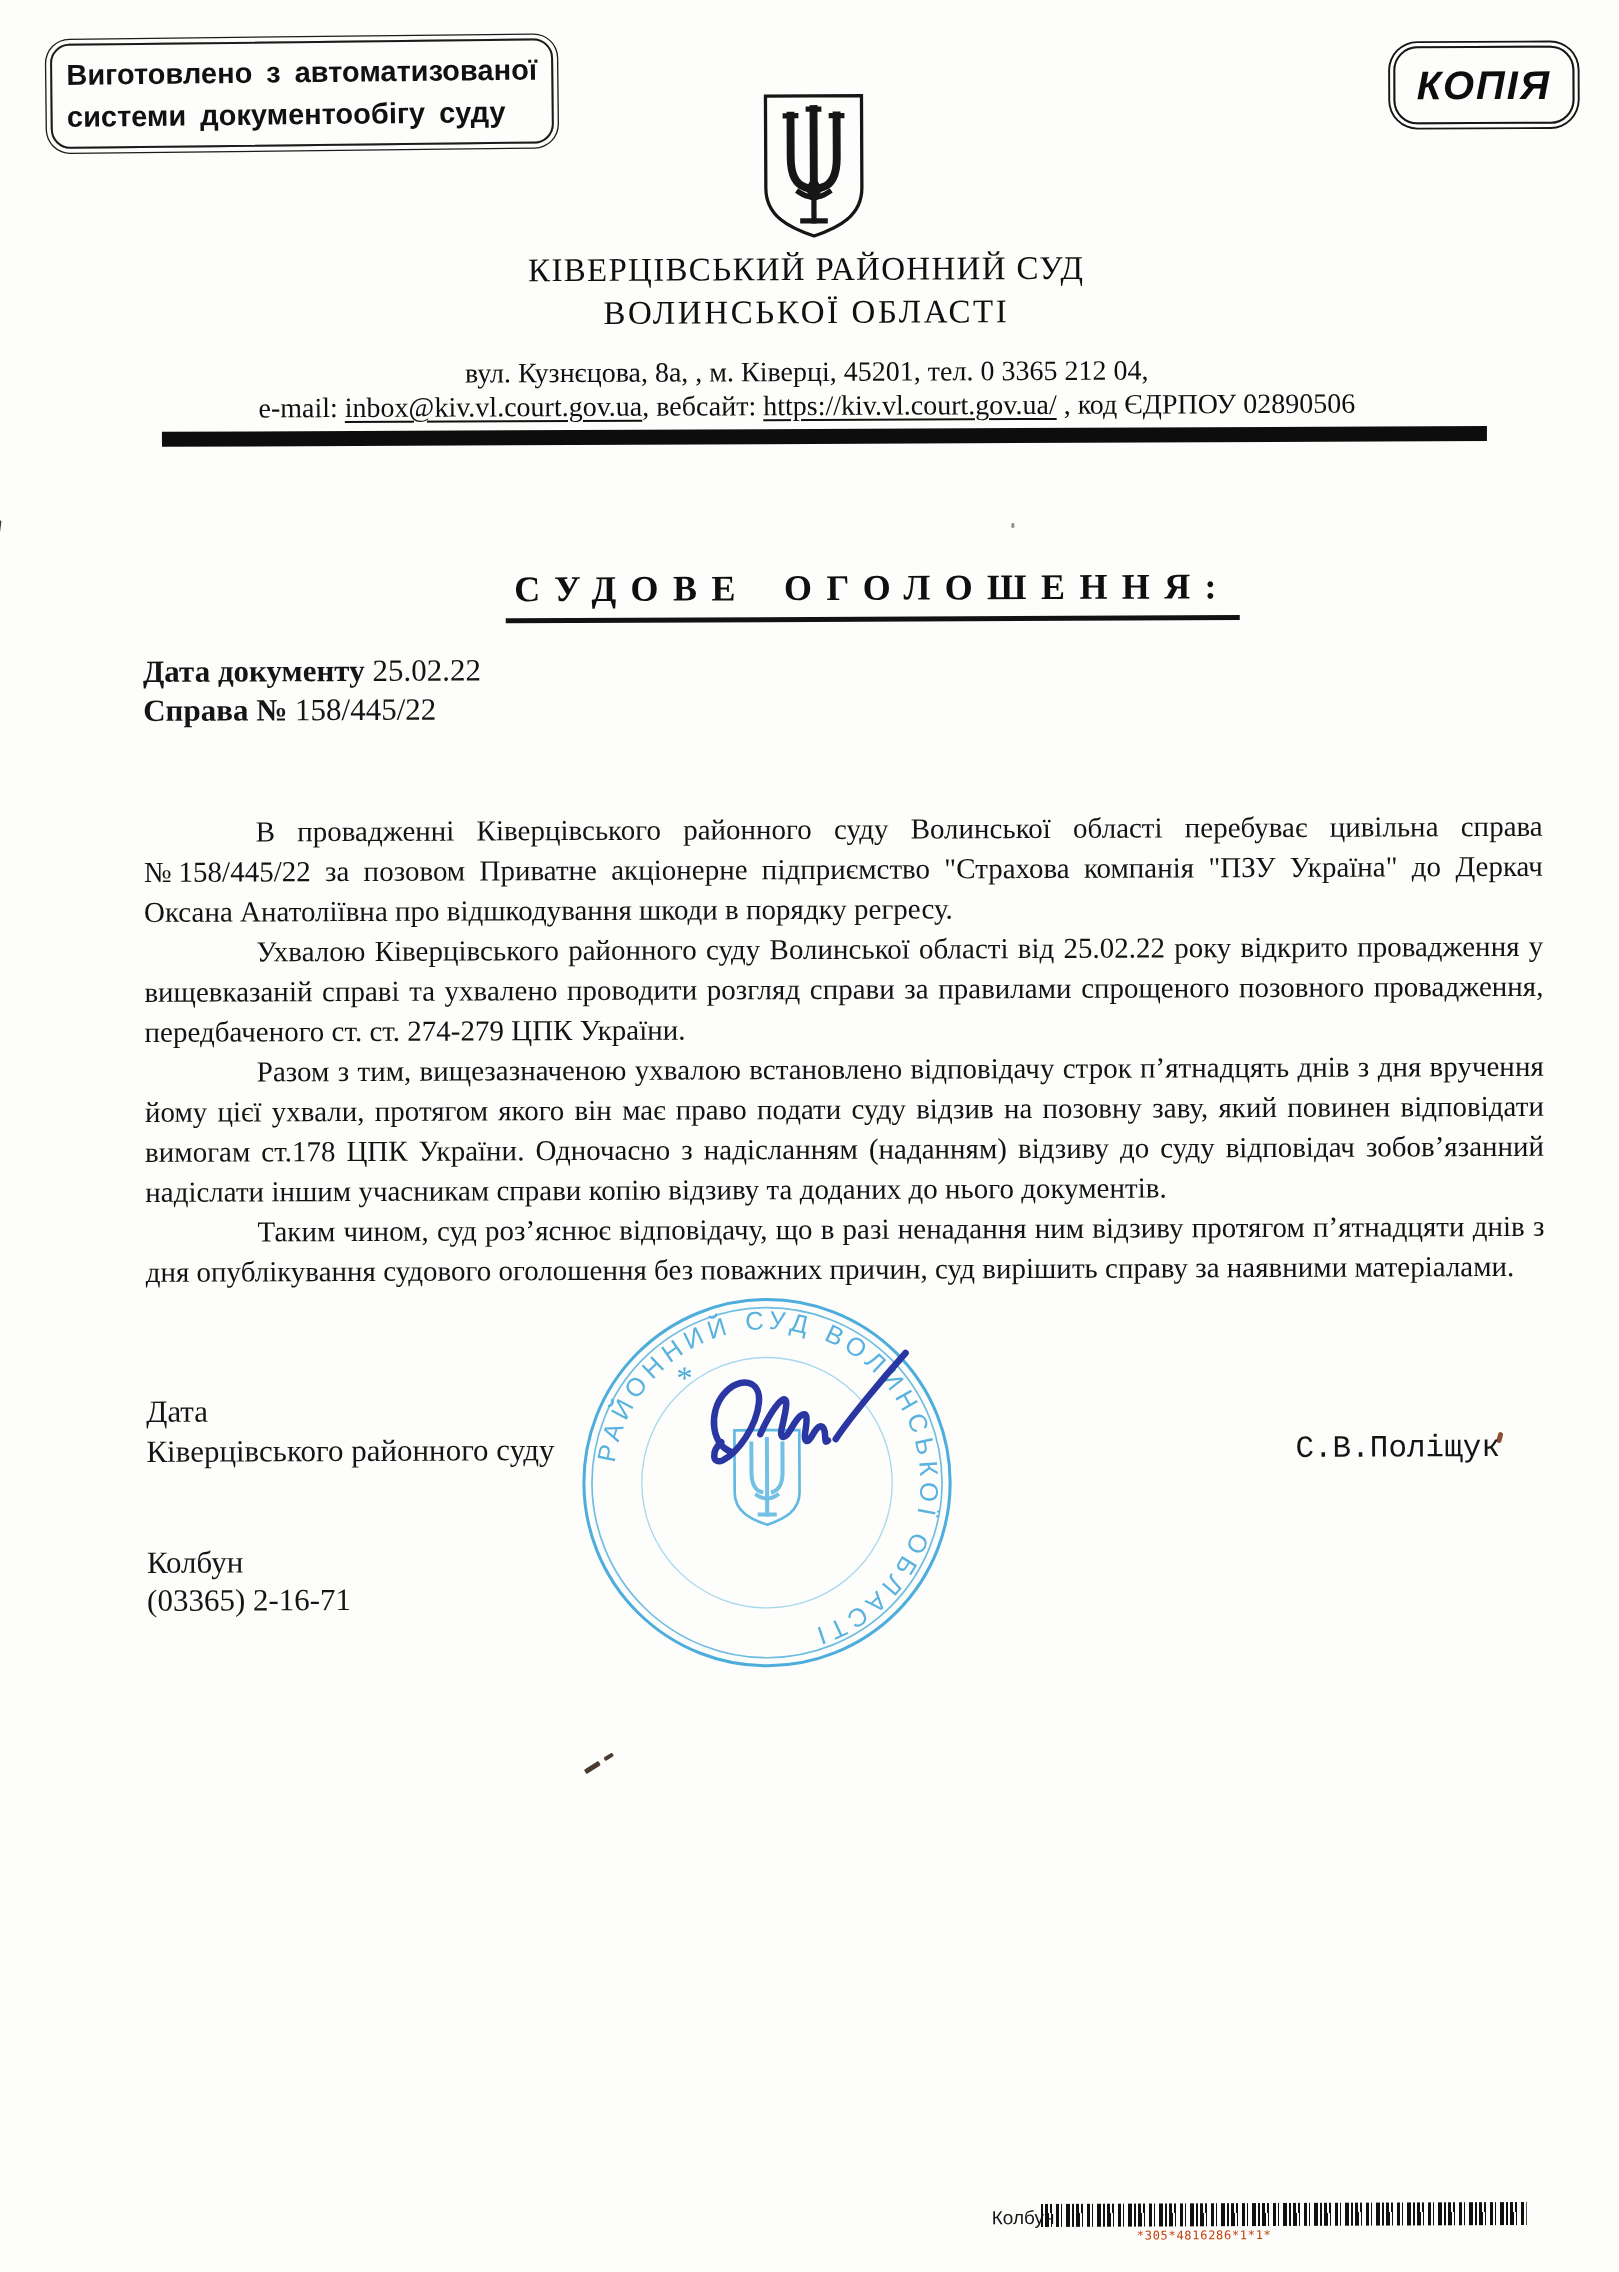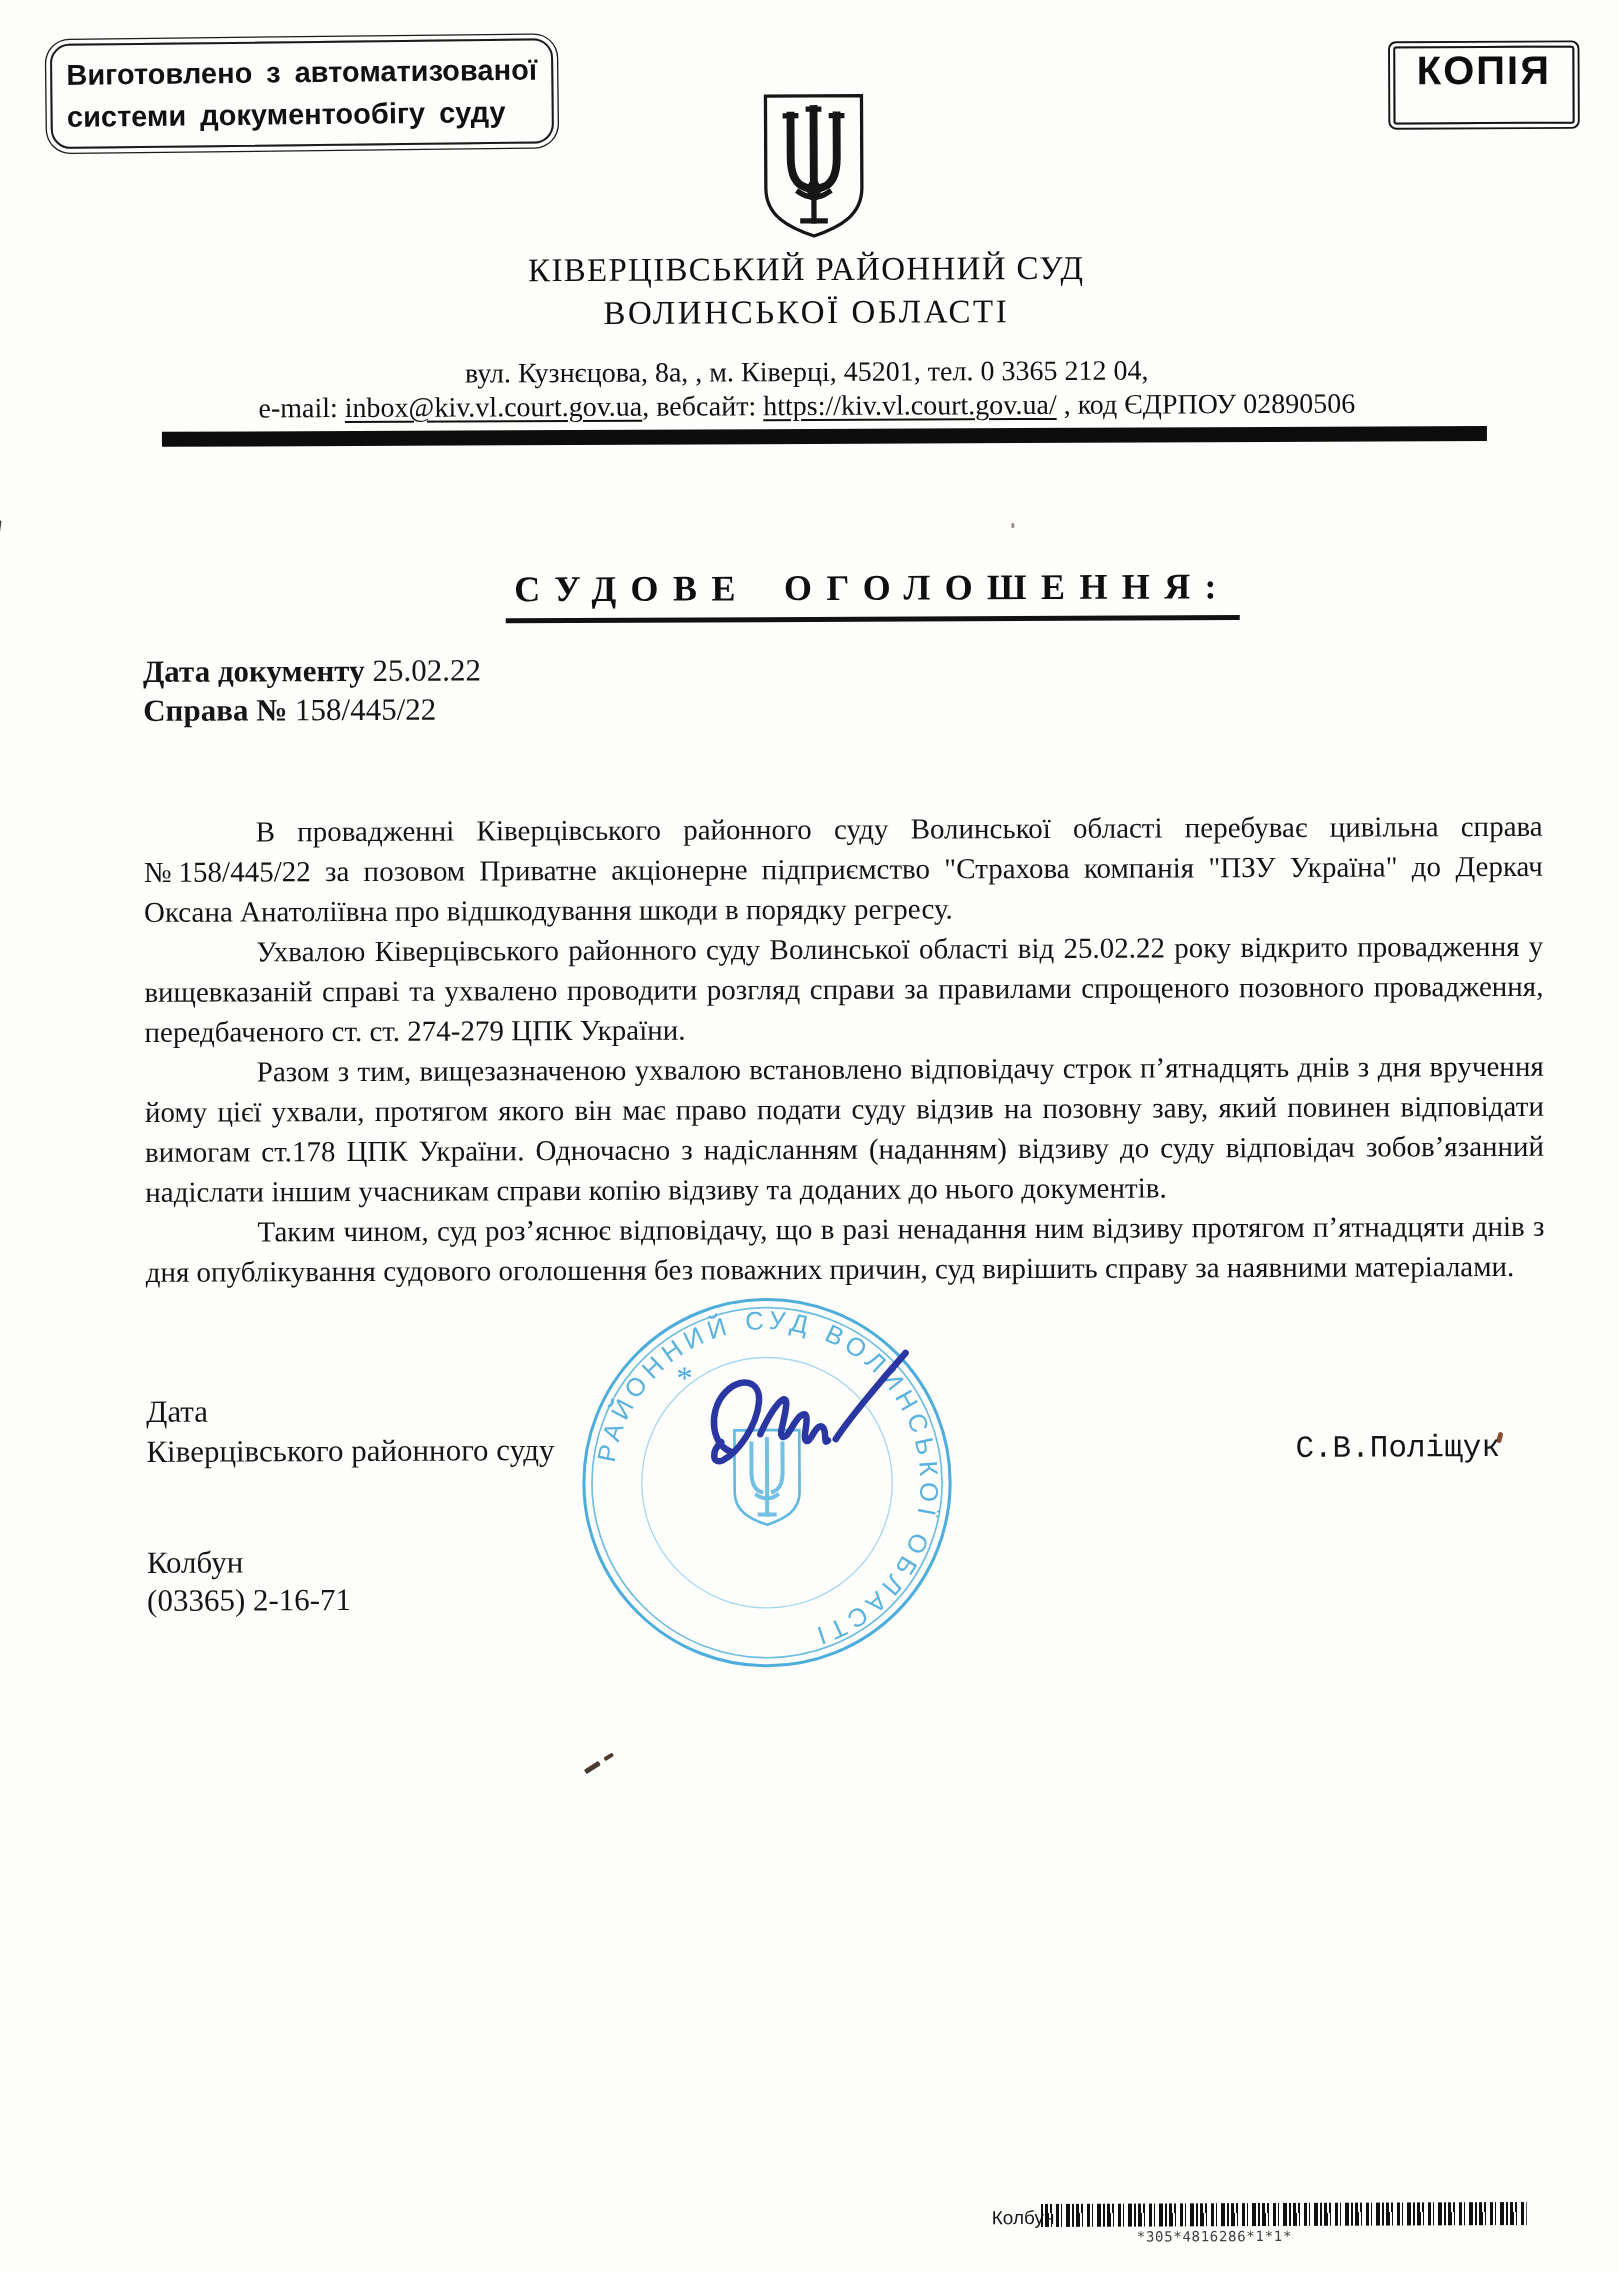--- a/index.html
+++ b/index.html
@@ -21,23 +21,23 @@
   }
   .auto-stamp .txt{
     font-family:"Liberation Sans", sans-serif;font-weight:bold;
     font-size:29px;line-height:1.42;color:#111;
     text-align:left;word-spacing:5.9px;white-space:pre-line;
   }
 
   
   .copy-stamp{
     left:1398px;top:49px;width:177px;height:74px;
-    border:2.6px solid #161616;border-radius:3px;
+    border:2.6px solid #161616;border-radius:24px;
     box-shadow:0 0 0 3.3px #fdfdfb, 0 0 0 5.2px #161616;
-    display:flex;align-items:flex-start;justify-content:center;
+    display:flex;align-items:center;justify-content:center;font-style:italic;
   }
   .copy-stamp .txt{
     font-family:"Liberation Sans", sans-serif;font-weight:bold;
     font-size:40px;letter-spacing:2px;color:#0d0d0d;
   }
 
   .emblem{left:762px;top:92px;width:112px;height:148px;}
 
   .court-line1{left:0;top:251px;width:1620px;text-align:center;
     font-size:33px;letter-spacing:1.3px;color:#101010;}
@@ -84,21 +84,21 @@
   .bc-bars{
     left:1036px;top:2205px;width:486px;height:23.4px;
     background:repeating-linear-gradient(90deg,
       #101010 0 2px, transparent 2px 3.9px,
       #101010 3.9px 7.8px, transparent 7.8px 9.8px,
       #101010 9.8px 11px, transparent 11px 15px,
       #101010 15px 18px, transparent 18px 20px,
       #101010 20px 21.5px, transparent 21.5px 25px,
       #101010 25px 29px, transparent 29px 31px);
   }
-  .bc-text{left:1132px;top:2230px;font-size:14px;font-family:"DejaVu Sans Mono", monospace;letter-spacing:0.7px;color:#404040;}
+  .bc-text{left:1132px;top:2230px;font-size:12px;font-family:"DejaVu Sans Mono", monospace;letter-spacing:0.7px;color:#c2410c;}
 
   
   .art{background:#4a3b33;border-radius:1.3px;}
 </style>
 </head>
 <body>
 
 <div class="page">
 
   <div class="abs auto-stamp">

